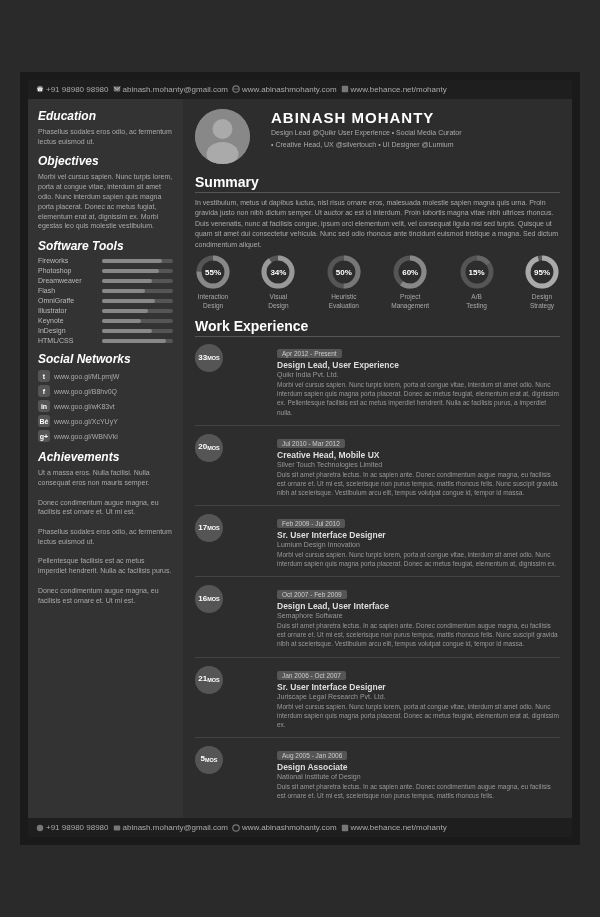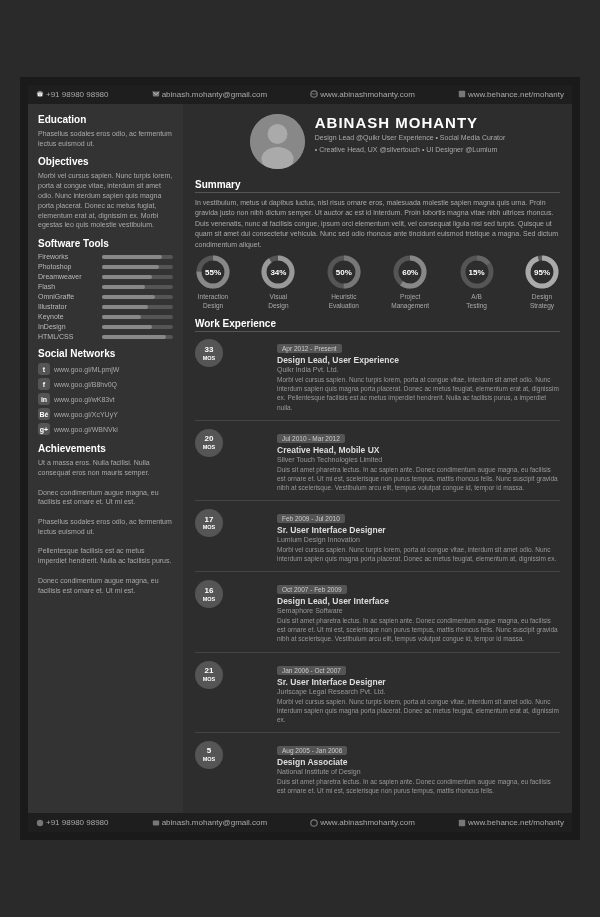--- a/index.html
+++ b/index.html
@@ -19,21 +19,21 @@
     .resume {
       background: #2d2d2d;
       color: #ccc;
       display: flex;
       flex-direction: column;
     }
     
     .top-bar, .bottom-bar {
       background: #1e1e1e;
       display: flex;
-      justify-content: space-between;
+      justify-content: flex-start;
       align-items: center;
       padding: 5px 8px;
       font-size: 8px;
       color: #aaa;
       gap: 4px;
     }
     .top-bar span, .bottom-bar span {
       display: flex;
       align-items: center;
       gap: 2px;
@@ -46,25 +46,26 @@
     
     .sidebar {
       width: 155px;
       min-width: 155px;
       background: #333;
       padding: 10px 10px;
       font-size: 7.5px;
       color: #bbb;
     }
     .sidebar h3 {
-      font-size: 10px;
+      font-size: 12px;
       color: #fff;
       margin-bottom: 4px;
       margin-top: 8px;
       font-weight: bold;
+      font-style: italic;
     }
     .sidebar h3:first-child { margin-top: 0; }
     .sidebar p, .sidebar .text-block {
       font-size: 7px;
       color: #aaa;
       line-height: 1.4;
       margin-bottom: 4px;
     }
     
     .tool-item {
@@ -118,23 +119,22 @@
     
     .main-right {
       flex: 1;
       padding: 10px 12px;
       background: #2d2d2d;
     }
     
     .name-header {
       display: flex;
       align-items: flex-start;
-      gap: 10px;
+      gap: 21px;
       margin-bottom: 10px;
-      justify-content: center;
     }
     .avatar {
       width: 55px;
       height: 55px;
       border-radius: 50%;
       background: #888;
       flex-shrink: 0;
       display: flex;
       align-items: center;
       justify-content: center;
@@ -147,21 +147,21 @@
       letter-spacing: 1px;
     }
     .name-info .subtitle {
       font-size: 7px;
       color: #aaa;
       margin-top: 2px;
       line-height: 1.5;
     }
     
     .section-title {
-      font-size: 10px;
+      font-size: 14px;
       color: #fff;
       font-weight: bold;
       border-bottom: 1px solid #555;
       padding-bottom: 2px;
       margin-bottom: 5px;
       margin-top: 8px;
     }
     .section-title:first-of-type { margin-top: 0; }
     
     .summary-text {
@@ -216,21 +216,21 @@
       gap: 6px;
       margin-bottom: 8px;
     }
     .job-badge {
       flex-shrink: 0;
       width: 28px;
       height: 28px;
       background: #555;
       border-radius: 50%;
       display: flex;
-      flex-direction: column;
+      flex-direction: row;
       align-items: center;
       justify-content: center;
       font-size: 5.5px;
       color: #fff;
       font-weight: bold;
       line-height: 1.1;
       margin-top: 2px;
     }
     .job-badge .num { font-size: 8px; }
     .job-content { flex: 1; margin-left: 48px; }

